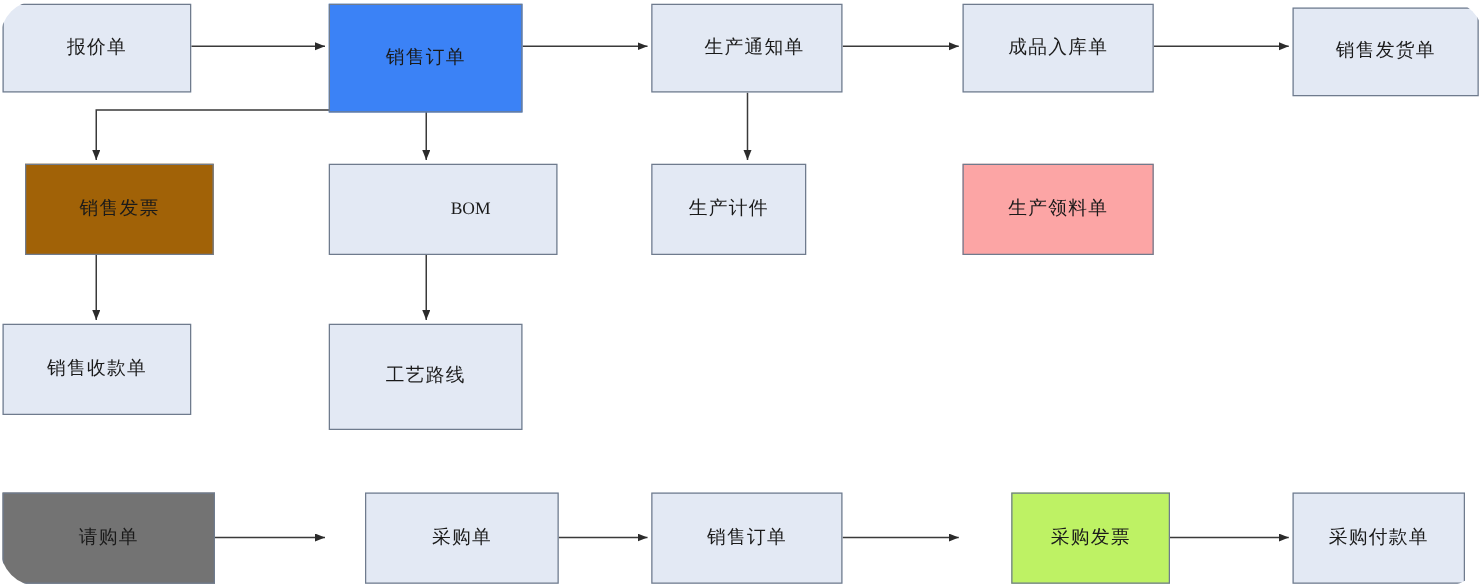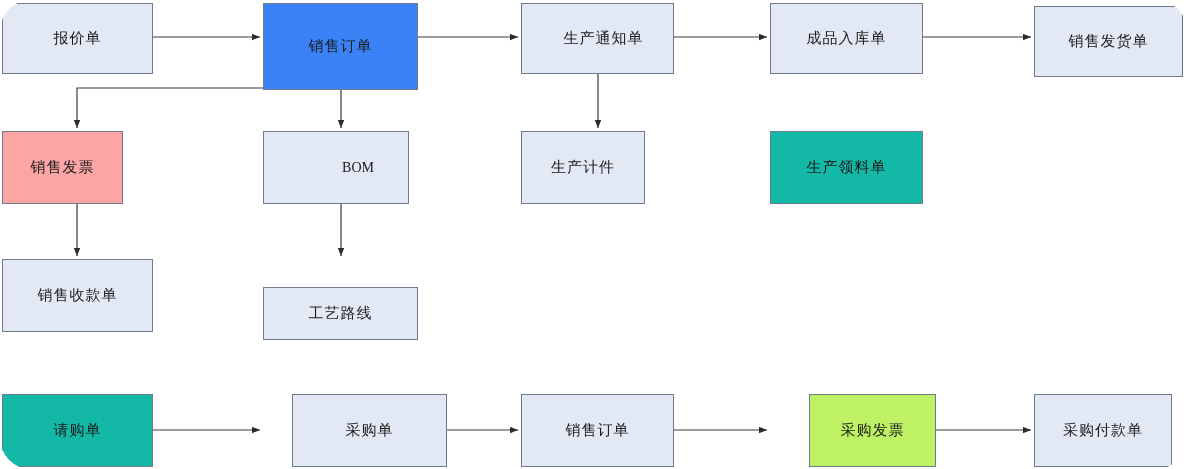--- a/index.html
+++ b/index.html
@@ -76,26 +76,26 @@
         <path d="M 923 430 L 1031 430" fill="none" stroke="#3a3a3a" stroke-width="1.2" marker-end="url(#arrowhead)"></path>
       </g>
   </svg>
 
   <div id="node-group">
       <div class="node-box" style="left: 2px; top: 3px; width: 151px; height: 71px; background: rgb(227, 233, 244); border-color: rgb(111, 123, 141);">报价单</div>
       <div class="node-box" style="left: 263px; top: 3px; width: 155px; height: 87px; background: #3b82f6; border-color: rgb(111, 123, 141);">销售订单</div>
       <div class="node-box" style="left: 521px; top: 3px; width: 153px; height: 71px; background: rgb(227, 233, 244); border-color: rgb(111, 123, 141); padding-left: 12px;">生产通知单</div>
       <div class="node-box" style="left: 770px; top: 3px; width: 153px; height: 71px; background: rgb(227, 233, 244); border-color: rgb(111, 123, 141); text-align: center;">成品入库单</div>
       <div class="node-box" style="left: 1034px; top: 6px; width: 149px; height: 71px; background: rgb(227, 233, 244); border-color: rgb(111, 123, 141);">销售发货单</div>
-      <div class="node-box" style="left: 2px; top: 131px; width: 121px; height: 73px; background: #fca5a5; border-color: rgb(111, 123, 141);">销售发票</div>
-      <div class="node-box latin" style="left: 263px; top: 131px; width: 146px; height: 73px; background: rgb(227, 233, 244); border-color: rgb(111, 123, 141); padding-left: 44px;">BOM</div>
+      <div class="node-box" style="left: 20px; top: 131px; width: 151px; height: 73px; background: #a16207; border-color: rgb(111, 123, 141);">销售发票</div>
+      <div class="node-box latin" style="left: 263px; top: 131px; width: 183px; height: 73px; background: rgb(227, 233, 244); border-color: rgb(111, 123, 141); padding-left: 44px;">BOM</div>
       <div class="node-box" style="left: 521px; top: 131px; width: 124px; height: 73px; background: rgb(227, 233, 244); border-color: rgb(111, 123, 141);">生产计件</div>
-      <div class="node-box" style="left: 770px; top: 131px; width: 153px; height: 73px; background: #14b8a6; border-color: rgb(111, 123, 141);">生产领料单</div>
+      <div class="node-box" style="left: 770px; top: 131px; width: 153px; height: 73px; background: #fca5a5; border-color: rgb(111, 123, 141);">生产领料单</div>
       <div class="node-box" style="left: 2px; top: 259px; width: 151px; height: 73px; background: rgb(227, 233, 244); border-color: rgb(111, 123, 141);">销售收款单</div>
-      <div class="node-box" style="left: 263px; top: 259px; width: 155px; height: 53px; background: rgb(227, 233, 244); border-color: rgb(111, 123, 141); margin-top: 28px;">工艺路线</div>
-      <div class="node-box" style="left: 2px; top: 394px; width: 151px; height: 73px; background: #14b8a6; border-color: rgb(111, 123, 141);">请购单</div>
+      <div class="node-box" style="left: 263px; top: 259px; width: 155px; height: 85px; background: rgb(227, 233, 244); border-color: rgb(111, 123, 141);">工艺路线</div>
+      <div class="node-box" style="left: 2px; top: 394px; width: 170px; height: 73px; background: #737373; border-color: rgb(111, 123, 141);">请购单</div>
       <div class="node-box" style="left: 263px; top: 394px; width: 155px; height: 73px; background: rgb(227, 233, 244); border-color: rgb(111, 123, 141); margin-left: 29px;">采购单</div>
       <div class="node-box" style="left: 521px; top: 394px; width: 153px; height: 73px; background: rgb(227, 233, 244); border-color: rgb(111, 123, 141);">销售订单</div>
       <div class="node-box" style="left: 809px; top: 394px; width: 127px; height: 73px; background: #bef264; border-color: rgb(111, 123, 141);">采购发票</div>
       <div class="node-box" style="left: 1034px; top: 394px; width: 138px; height: 73px; background: rgb(227, 233, 244); border-color: rgb(111, 123, 141);">采购付款单</div>
     </div>
 
 </div>
 
 </body></html>

